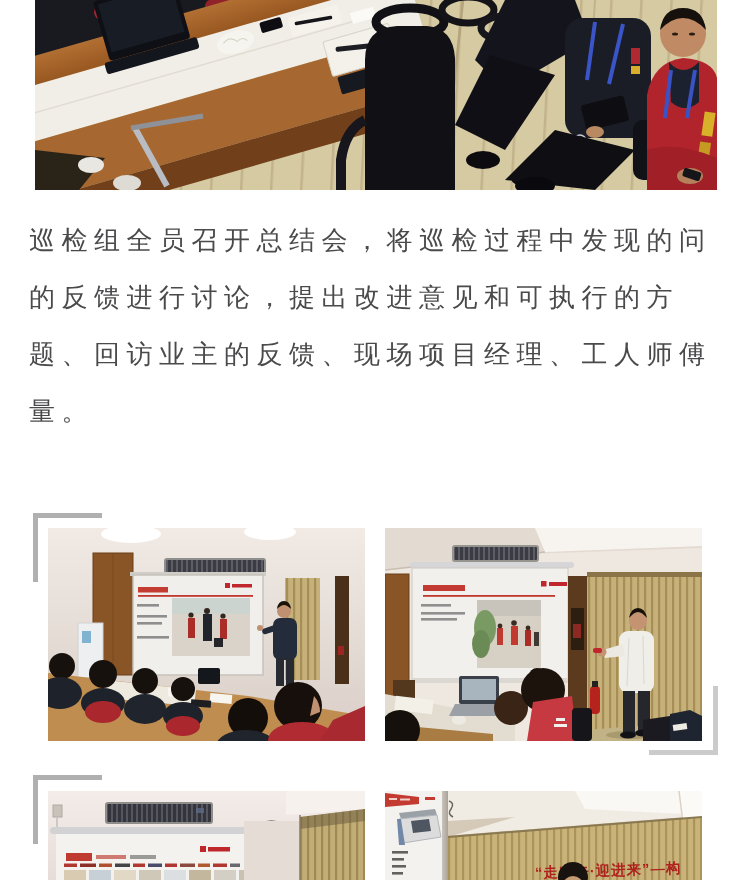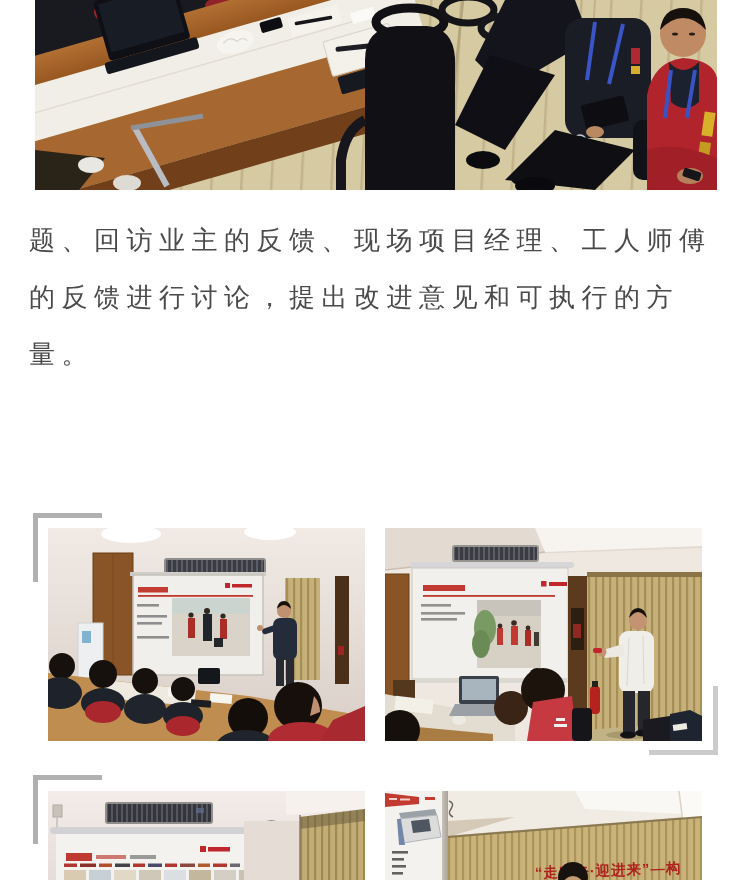--- a/index.html
+++ b/index.html
@@ -129,22 +129,23 @@
 
   <polygon points="0,150 70,158 44,190 0,190" fill="#292318"></polygon>
   <ellipse cx="56" cy="165" rx="13" ry="8" fill="#e9e7e1"></ellipse>
   <ellipse cx="92" cy="183" rx="14" ry="8" fill="#dddbd4"></ellipse>
   <path d="M100,128 L132,186" stroke="#b9bdc3" stroke-width="6" fill="none"></path>
   <path d="M96,128 L168,116" stroke="#8e9298" stroke-width="5" fill="none"></path>
 </svg>
 </figure>
 
 <div class="para">
+  <div class="ln">巡检组全员召开总结会，将巡检过程中发现的问</div>
+  <div class="ln">的反馈进行讨论，提出改进意见和可执行的方</div>
   <div class="ln">题、回访业主的反馈、现场项目经理、工人师傅</div>
-  <div class="ln">的反馈进行讨论，提出改进意见和可执行的方</div>
   <div class="ln">量。</div>
 </div>
 
 <span class="bracket br-tl br-a"></span>
 <span class="bracket br-b"></span>
 <span class="bracket br-tl br-c"></span>
 
 <figure class="ph ph1">
 <svg viewBox="0 0 317 213" width="317" height="213">
   <defs>

